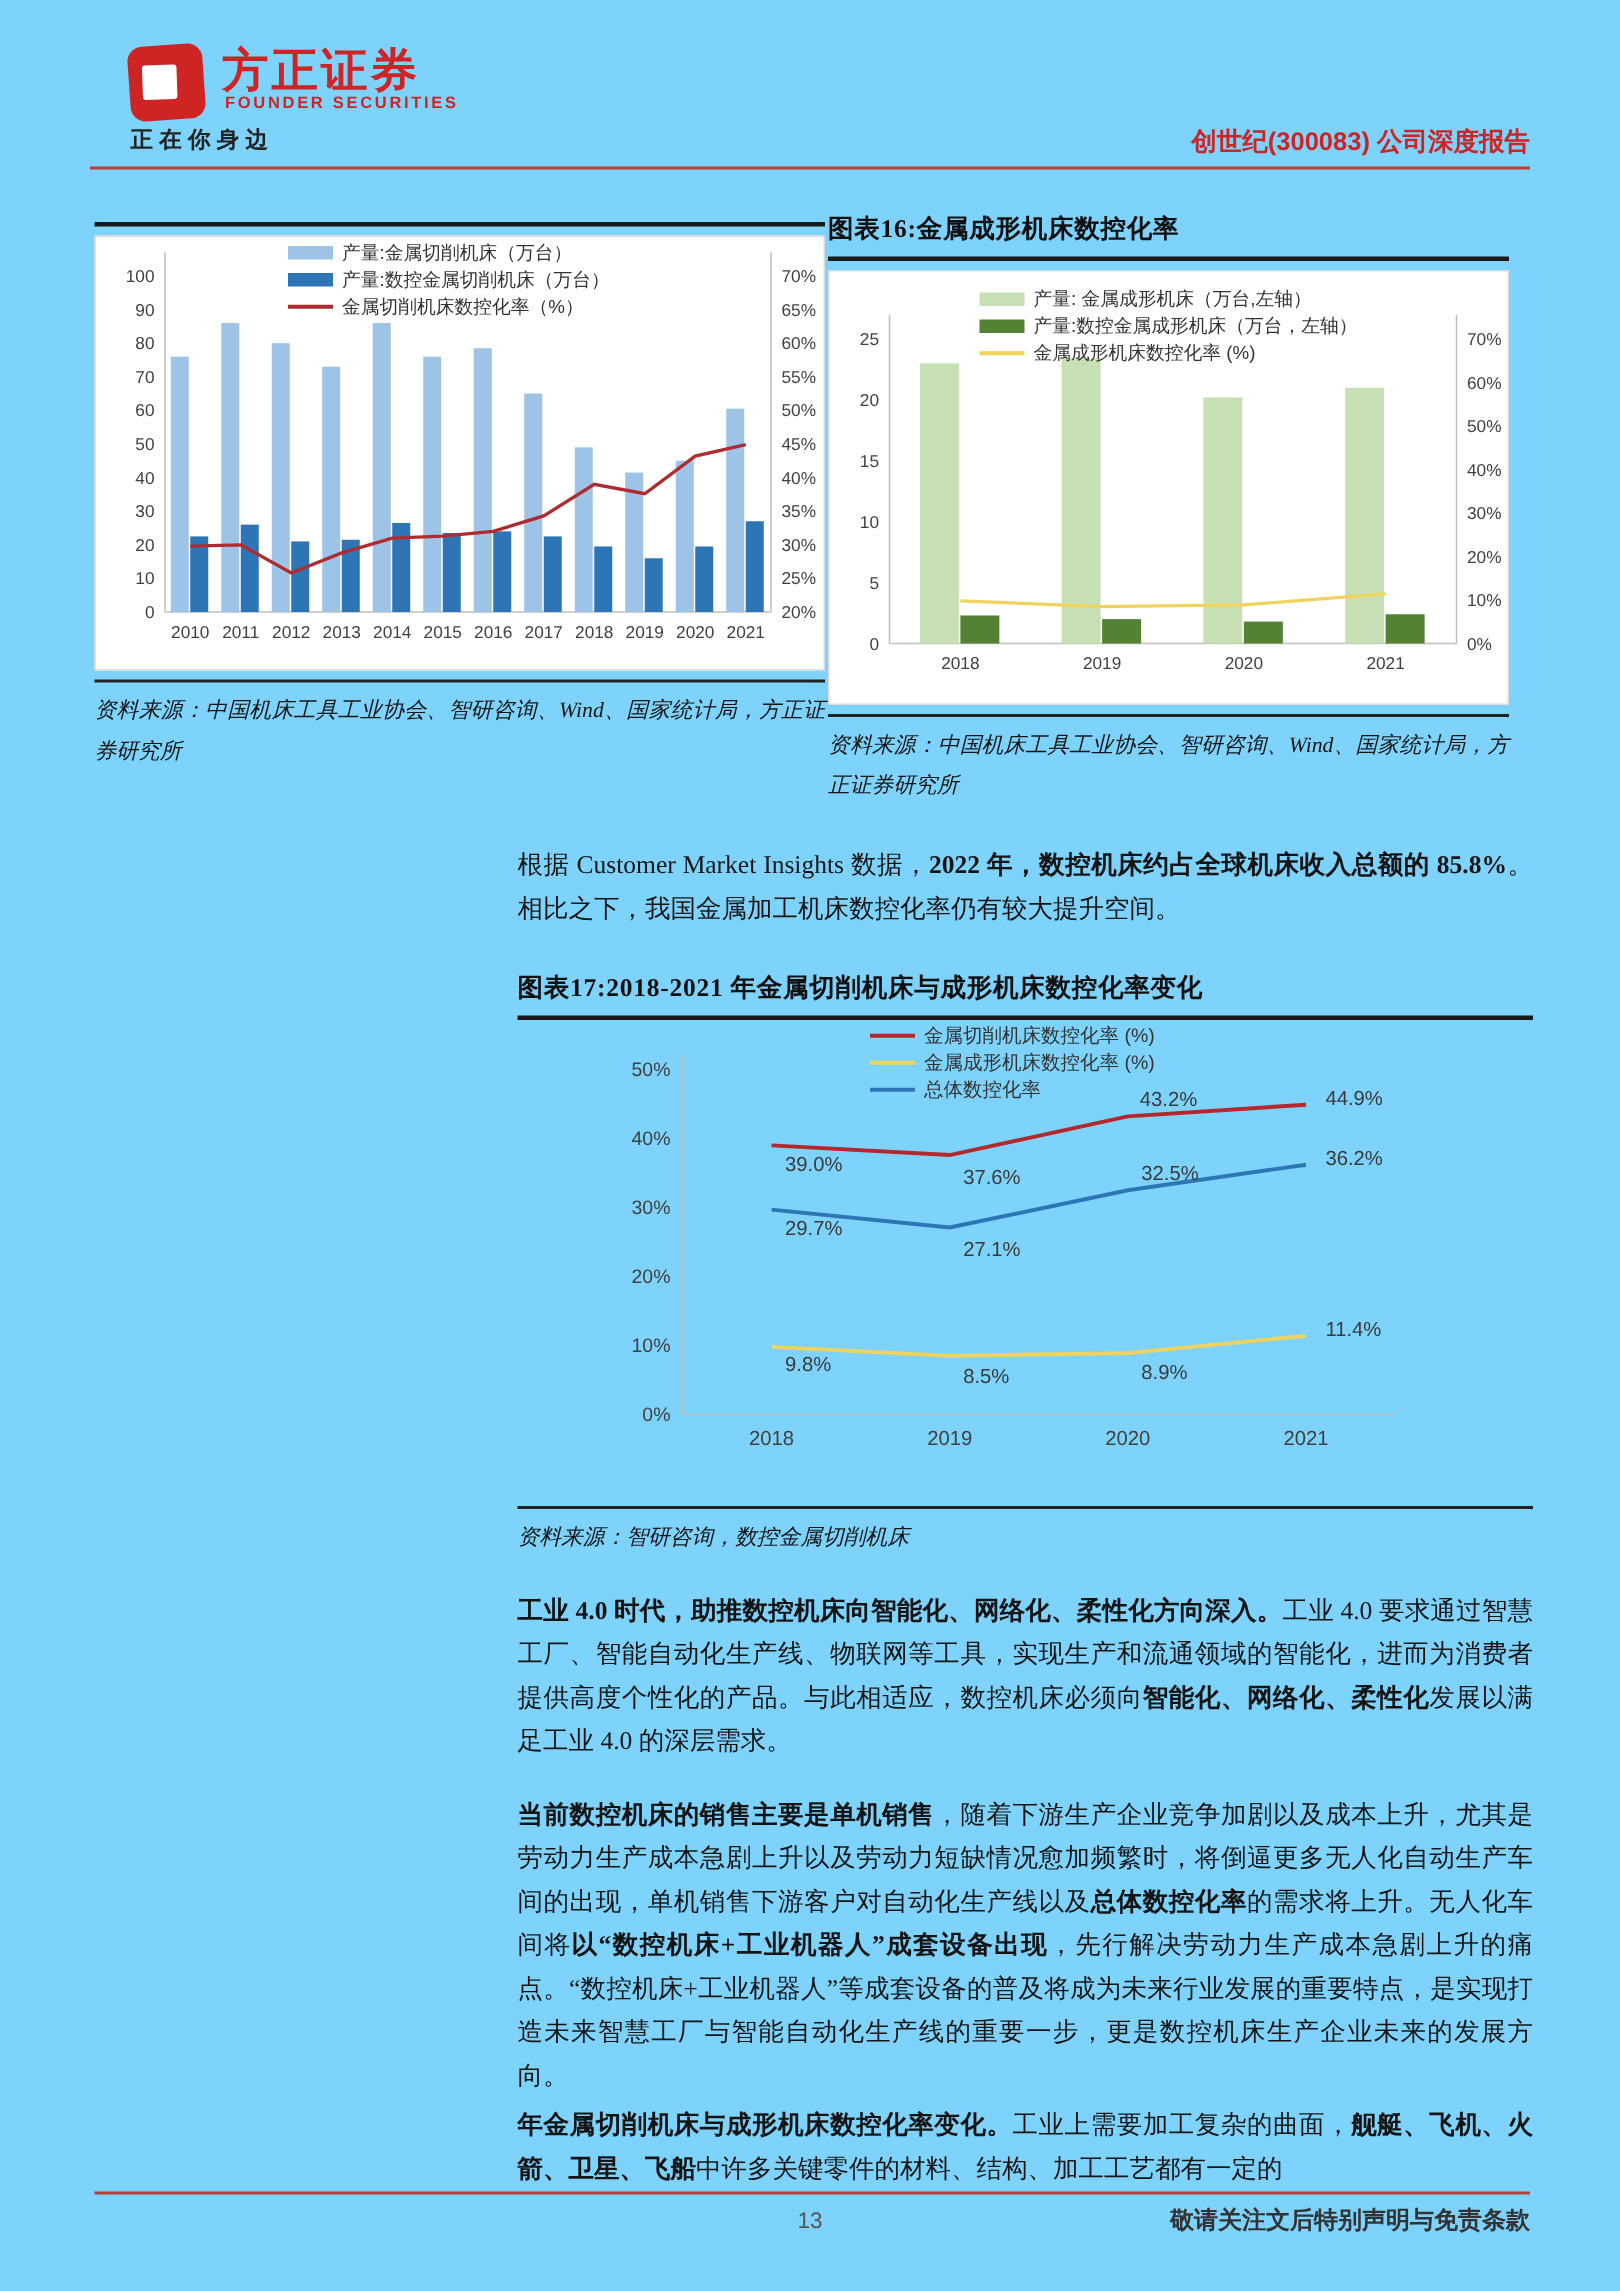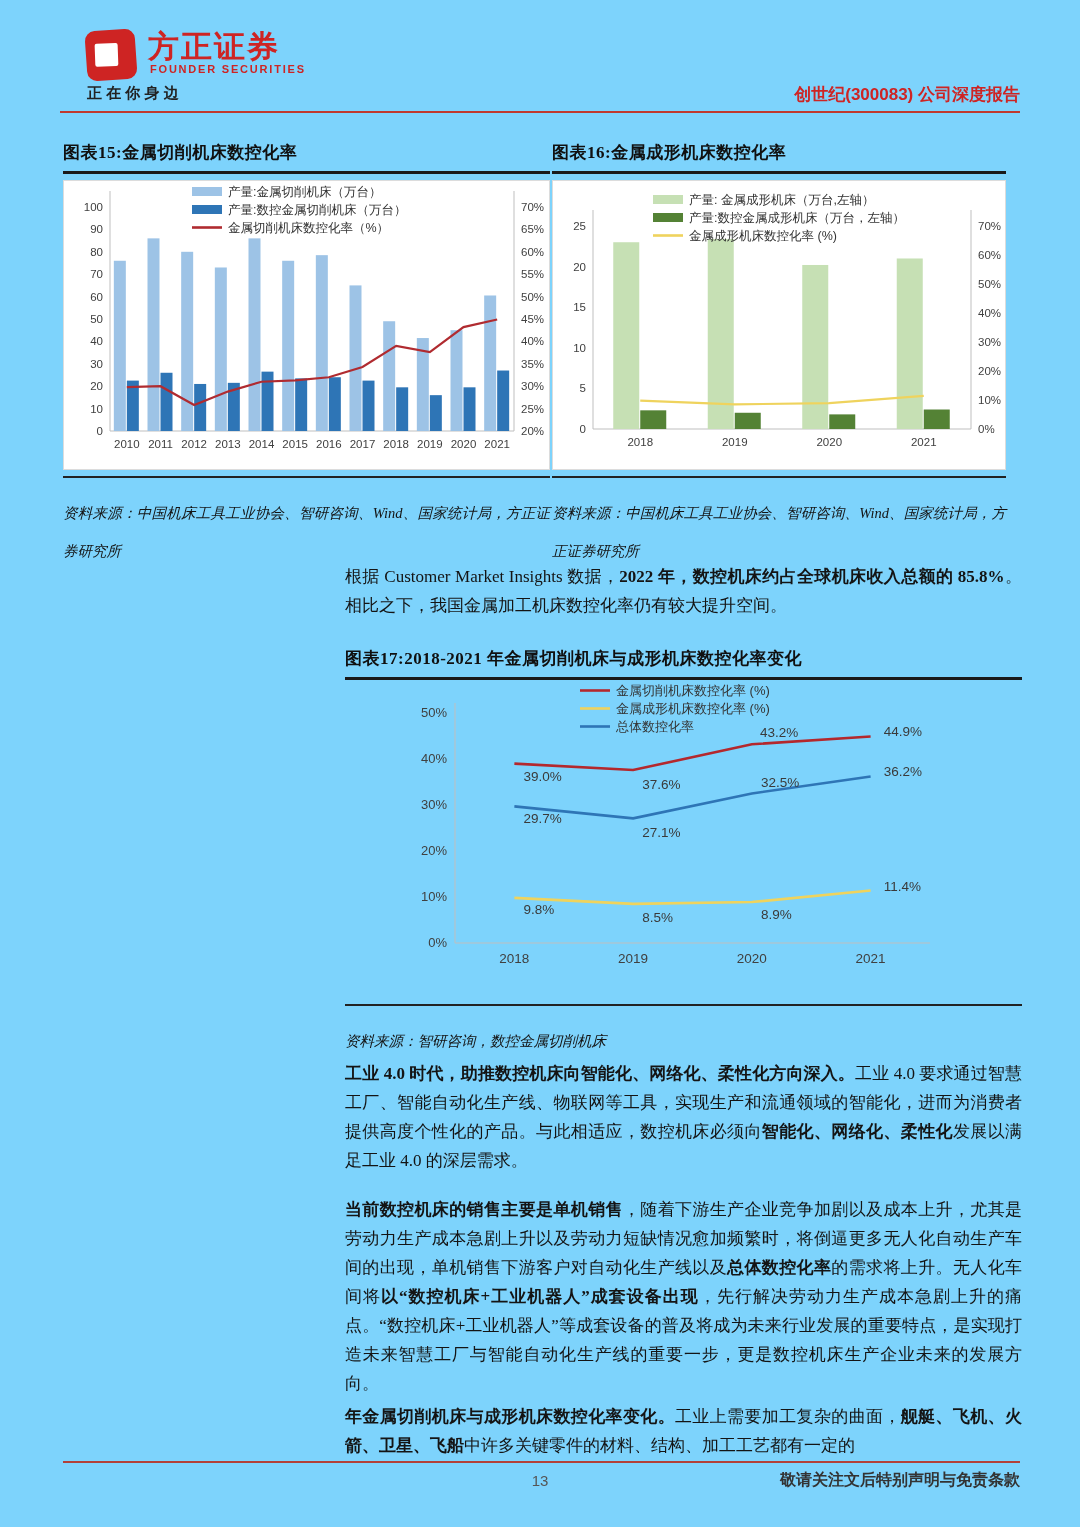--- a/index.html
+++ b/index.html
@@ -17,21 +17,21 @@
 
   
   .fig{position:absolute;top:141px}
   #fig15{left:63px;width:487px}
   #fig16{left:552px;width:454px}
   .fig-title{font-size:17px;font-weight:bold;color:#101010;letter-spacing:.5px;white-space:nowrap}
   .fig-rule{height:3px;background:#1a1a1a;margin-top:7px}
   .chart-frame{border:1px solid #dcdcdc;margin-top:6px;height:290px;background:#fff}
   .chart-frame svg,#fig17 svg{display:block}
   .src-rule{height:2px;background:#222;margin-top:6px}
-  .fig-source{margin-top:16px;font-size:14.5px;font-style:italic;line-height:38px;color:#141414;text-align:justify}
+  .fig-source{margin-top:6px;font-size:14.5px;font-style:italic;line-height:27px;color:#141414;text-align:justify}
 
   #fig17{position:absolute;left:345px;top:647px;width:677px}
   #fig17 .src-rule{margin-top:4px}
 
   
   .para{position:absolute;left:345px;width:677px;font-size:17px;line-height:29px;text-align:justify;color:#141414}
   #para-insight{top:562px}
   #p1{top:1059px}
   #p2{top:1195px}
   #p3{top:1402px}
@@ -48,21 +48,20 @@
 <div class="page">
 
   <div class="logo-icon"></div>
   <div class="logo-cn">方正证券</div>
   <div class="logo-en">FOUNDER SECURITIES</div>
   <div class="logo-slogan">正 在 你 身 边</div>
   <div class="report-title">创世纪(300083) 公司深度报告</div>
   <div class="header-rule"></div>
 
   <div class="fig" id="fig15">
-    <div class="fig-title">图表15:金属切削机床数控化率</div>
     <div class="fig-rule"></div>
     <div class="chart-frame">
       <svg id="chart15" width="481" height="288" viewBox="0 0 481 288">
           <line x1="46" y1="10" x2="46" y2="250" stroke="#bfbfbf" stroke-width="1"></line>
           <line x1="450" y1="10" x2="450" y2="250" stroke="#bfbfbf" stroke-width="1"></line>
           <line x1="46" y1="250" x2="450" y2="250" stroke="#bfbfbf" stroke-width="1"></line>
           <text x="39" y="254" text-anchor="end" font-size="11.5" fill="#404040" font-family="Liberation Sans,sans-serif">0</text>
           <text x="39" y="231.6" text-anchor="end" font-size="11.5" fill="#404040" font-family="Liberation Sans,sans-serif">10</text>
           <text x="39" y="209.2" text-anchor="end" font-size="11.5" fill="#404040" font-family="Liberation Sans,sans-serif">20</text>
           <text x="39" y="186.8" text-anchor="end" font-size="11.5" fill="#404040" font-family="Liberation Sans,sans-serif">30</text>

